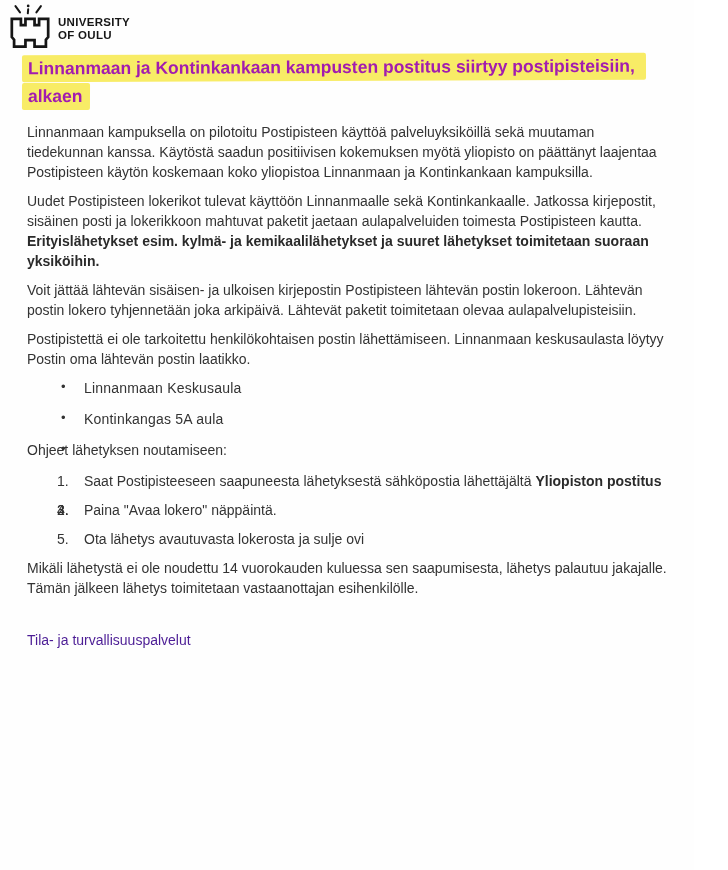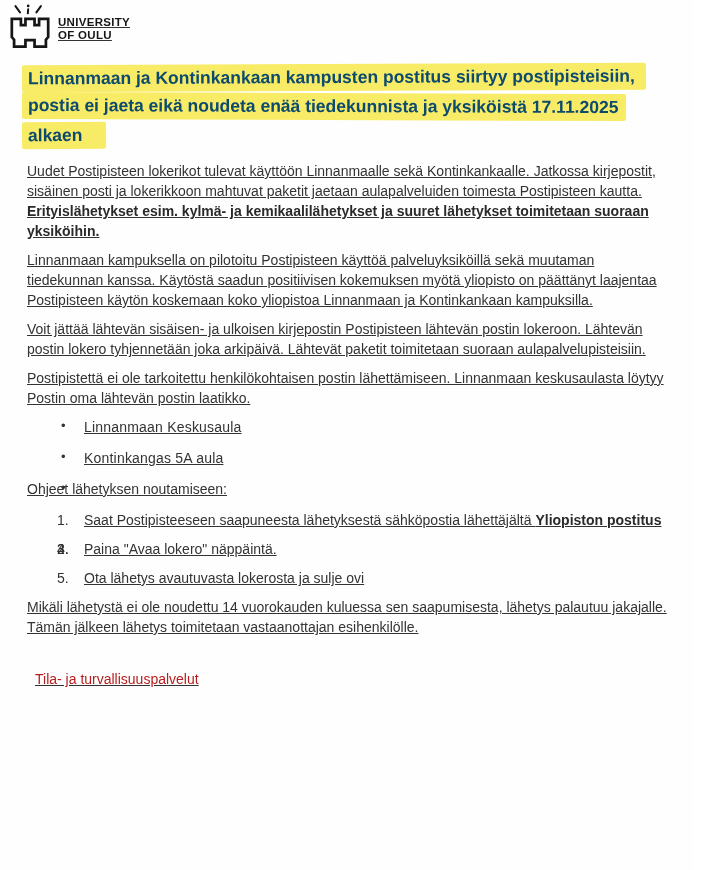--- a/index.html
+++ b/index.html
@@ -2,52 +2,52 @@
 <html lang="fi"><head>
 <meta charset="utf-8">
 <style>
   html,body{margin:0;padding:0;}
   body{
     width:728px;height:870px;overflow:hidden;
     background:#ffffff;
     font-family:"Liberation Sans",sans-serif;
     color:#333333;
   }
-  .page{width:694px;height:870px;background:#fefefe;position:relative;text-decoration:underline;}
+  .page{width:694px;height:870px;background:#fefefe;position:relative;}
 
   
   header{padding:4px 0 0 10px;}
   .logo{display:flex;align-items:flex-start;gap:8px;}
   .logo svg{width:40px;height:46px;display:block;}
   .logo-text{
     margin-top:13px;display:flex;flex-direction:column;gap:1px;
     font-weight:bold;font-size:11.5px;line-height:11.5px;
     letter-spacing:.3px;color:#161616;
   }
 
   main{padding:0 27px;}
 
   
-  h1{margin:14px 0 10px -5px;font-size:17.5px;font-weight:bold;color:#0c4a6e;}
+  h1{margin:4px 0 10px -5px;font-size:17.5px;font-weight:bold;color:#a21caf;}
   .title-line{display:block;height:29px;line-height:0;}
   .hl{
     display:inline-block;background:#f8ec66;border-radius:2px;
     line-height:20px;padding:3px 11px 4px 6px;
   }
   .title-line:nth-child(1) .hl{transform:rotate(-.25deg);}
   .title-line:nth-child(2) .hl{transform:rotate(.2deg);padding-right:8px;}
   .title-line:nth-child(3) .hl{transform:rotate(-.35deg);padding-right:24px;}
 
   
   p{margin:0 0 9px;font-size:14px;line-height:20px;}
   strong{color:#2a2a2a;}
   p.intro-locations{margin:0 0 11px;}
   p.intro-instructions{margin:9px 0 11px;}
   p.para-return{margin-top:0;}
-  .signature{margin-top:32px;color:#b91c1c;margin-left:8px;}
+  .signature{margin-top:32px;color:#4c1d95;}
 
   
   .bullet-row{position:relative;padding-left:57px;margin-bottom:11px;font-size:14px;line-height:20px;letter-spacing:.2px;}
   .bullet-row .marker{position:absolute;left:34px;top:-1px;font-size:13px;}
   .num-row{position:relative;padding-left:57px;margin-bottom:9px;font-size:14px;line-height:20px;}
   .num-row .marker{position:absolute;left:30px;}
 </style>
 </head>
 <body>
 
@@ -68,29 +68,28 @@
         <span>UNIVERSITY</span>
         <span>OF OULU</span>
       </div>
     </div>
   </header>
 
   <main>
 
     <h1>
       <span class="title-line"><span class="hl">Linnanmaan ja Kontinkankaan kampusten postitus siirtyy postipisteisiin,</span></span>
-      <span class="title-line"><span class="hl">postia ei jaeta eikä noudeta enää tiedekunnista ja yksiköistä 17.11.2025</span></span>
       <span class="title-line"><span class="hl">alkaen</span></span>
     </h1>
 
+    <p>Linnanmaan kampuksella on pilotoitu Postipisteen käyttöä palveluyksiköillä sekä muutaman tiedekunnan kanssa. Käytöstä saadun positiivisen kokemuksen myötä yliopisto on päättänyt laajentaa Postipisteen käytön koskemaan koko yliopistoa Linnanmaan ja Kontinkankaan kampuksilla.</p>
+
     <p><span>Uudet Postipisteen lokerikot tulevat käyttöön Linnanmaalle sekä Kontinkankaalle. Jatkossa kirjepostit, sisäinen posti ja lokerikkoon mahtuvat paketit jaetaan aulapalveluiden toimesta Postipisteen kautta. </span><strong>Erityislähetykset esim. kylmä- ja kemikaalilähetykset ja suuret lähetykset toimitetaan suoraan yksiköihin.</strong></p>
 
-    <p>Linnanmaan kampuksella on pilotoitu Postipisteen käyttöä palveluyksiköillä sekä muutaman tiedekunnan kanssa. Käytöstä saadun positiivisen kokemuksen myötä yliopisto on päättänyt laajentaa Postipisteen käytön koskemaan koko yliopistoa Linnanmaan ja Kontinkankaan kampuksilla.</p>
-
-    <p>Voit jättää lähtevän sisäisen- ja ulkoisen kirjepostin Postipisteen lähtevän postin lokeroon. Lähtevän postin lokero tyhjennetään joka arkipäivä. Lähtevät paketit toimitetaan suoraan aulapalvelupisteisiin.</p>
+    <p>Voit jättää lähtevän sisäisen- ja ulkoisen kirjepostin Postipisteen lähtevän postin lokeroon. Lähtevän postin lokero tyhjennetään joka arkipäivä. Lähtevät paketit toimitetaan olevaa aulapalvelupisteisiin.</p>
 
     <p>Postipistettä ei ole tarkoitettu henkilökohtaisen postin lähettämiseen. Linnanmaan keskusaulasta löytyy Postin oma lähtevän postin laatikko.</p>
 
 
     <div class="bullet-row">
       <span class="marker">•</span>
       <span>Linnanmaan Keskusaula</span>
     </div>
     <div class="bullet-row">
       <span class="marker">•</span>

